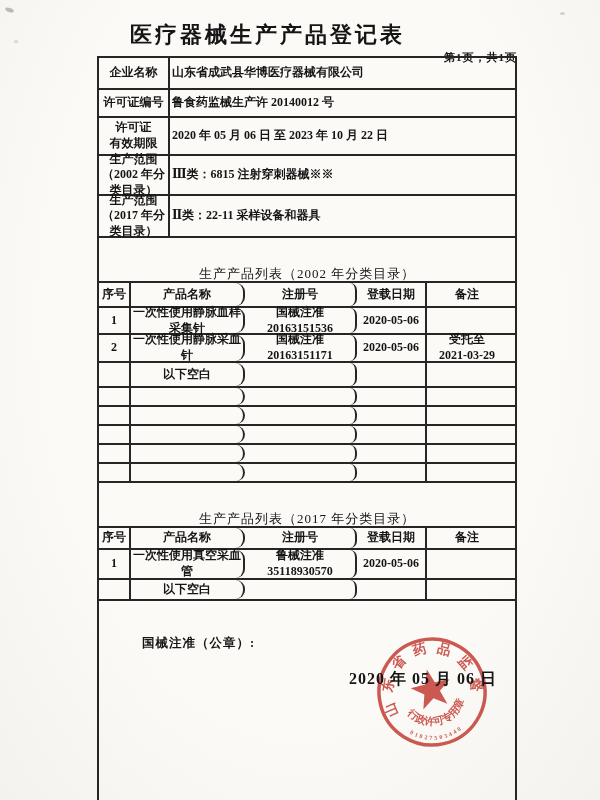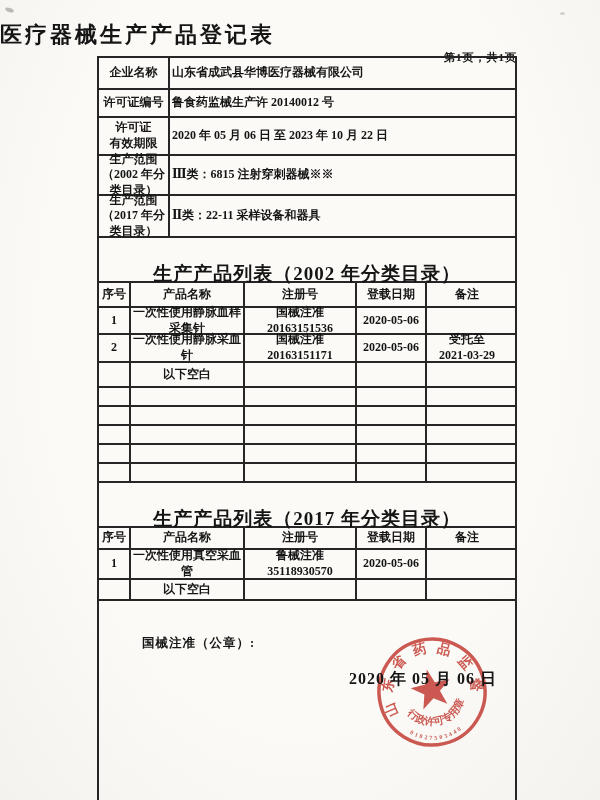--- a/index.html
+++ b/index.html
@@ -10,21 +10,21 @@
     color:#151515;
     position:relative;
     overflow:hidden;
   }
   .page{
     position:absolute;inset:0;
     background:radial-gradient(ellipse at 50% 40%, #fbfaf7 60%, #f3f2ee 100%);
   }
   .doc-title{
     position:absolute;top:20px;left:0;width:535px;
-    text-align:left;font-size:22px;font-weight:bold;letter-spacing:3px;
+    text-align:center;font-size:22px;font-weight:bold;letter-spacing:3px;
   }
   .page-indicator{
     position:absolute;top:50px;left:97px;width:420px;
     text-align:right;font-size:11px;font-weight:bold;letter-spacing:1px;
   }
   .main-table{
     position:absolute;left:97px;top:56px;width:420px;height:780px;
     border:2px solid #262626;
     box-sizing:border-box;
     background:transparent;
@@ -38,25 +38,25 @@
     font-size:12px;font-weight:bold;line-height:1.3;
     text-align:center;white-space:pre-line;
     padding:1px 2px;
   }
   .cell.rb{border-right:2px solid #262626;}
   .cell.left{justify-content:flex-start;text-align:left;}
   .info-label{flex:0 0 71px;}
   .info-value{flex:1;}
   .section-title{
     flex:1;display:flex;align-items:center;justify-content:center;
-    font-size:19px;font-weight:bold;letter-spacing:1px;margin-top:28px;
+    font-size:13px;font-weight:normal;letter-spacing:1px;margin-top:28px;
   }
   .c1{flex:0 0 32px;}
-  .c2{flex:0 0 114px;}
-  .c3{flex:0 0 112px;}
+  .c2{flex:0 0 114px;border-radius:9px;}
+  .c3{flex:0 0 112px;border-radius:7px;}
   .c4{flex:0 0 70px;}
   .c5{flex:0 0 80px;}
   .footer-area{
     position:relative;flex:1;
   }
   .issuer-label{
     position:absolute;left:43px;top:34px;
     font-size:12.5px;font-weight:bold;letter-spacing:1px;
   }
   .issue-date{

